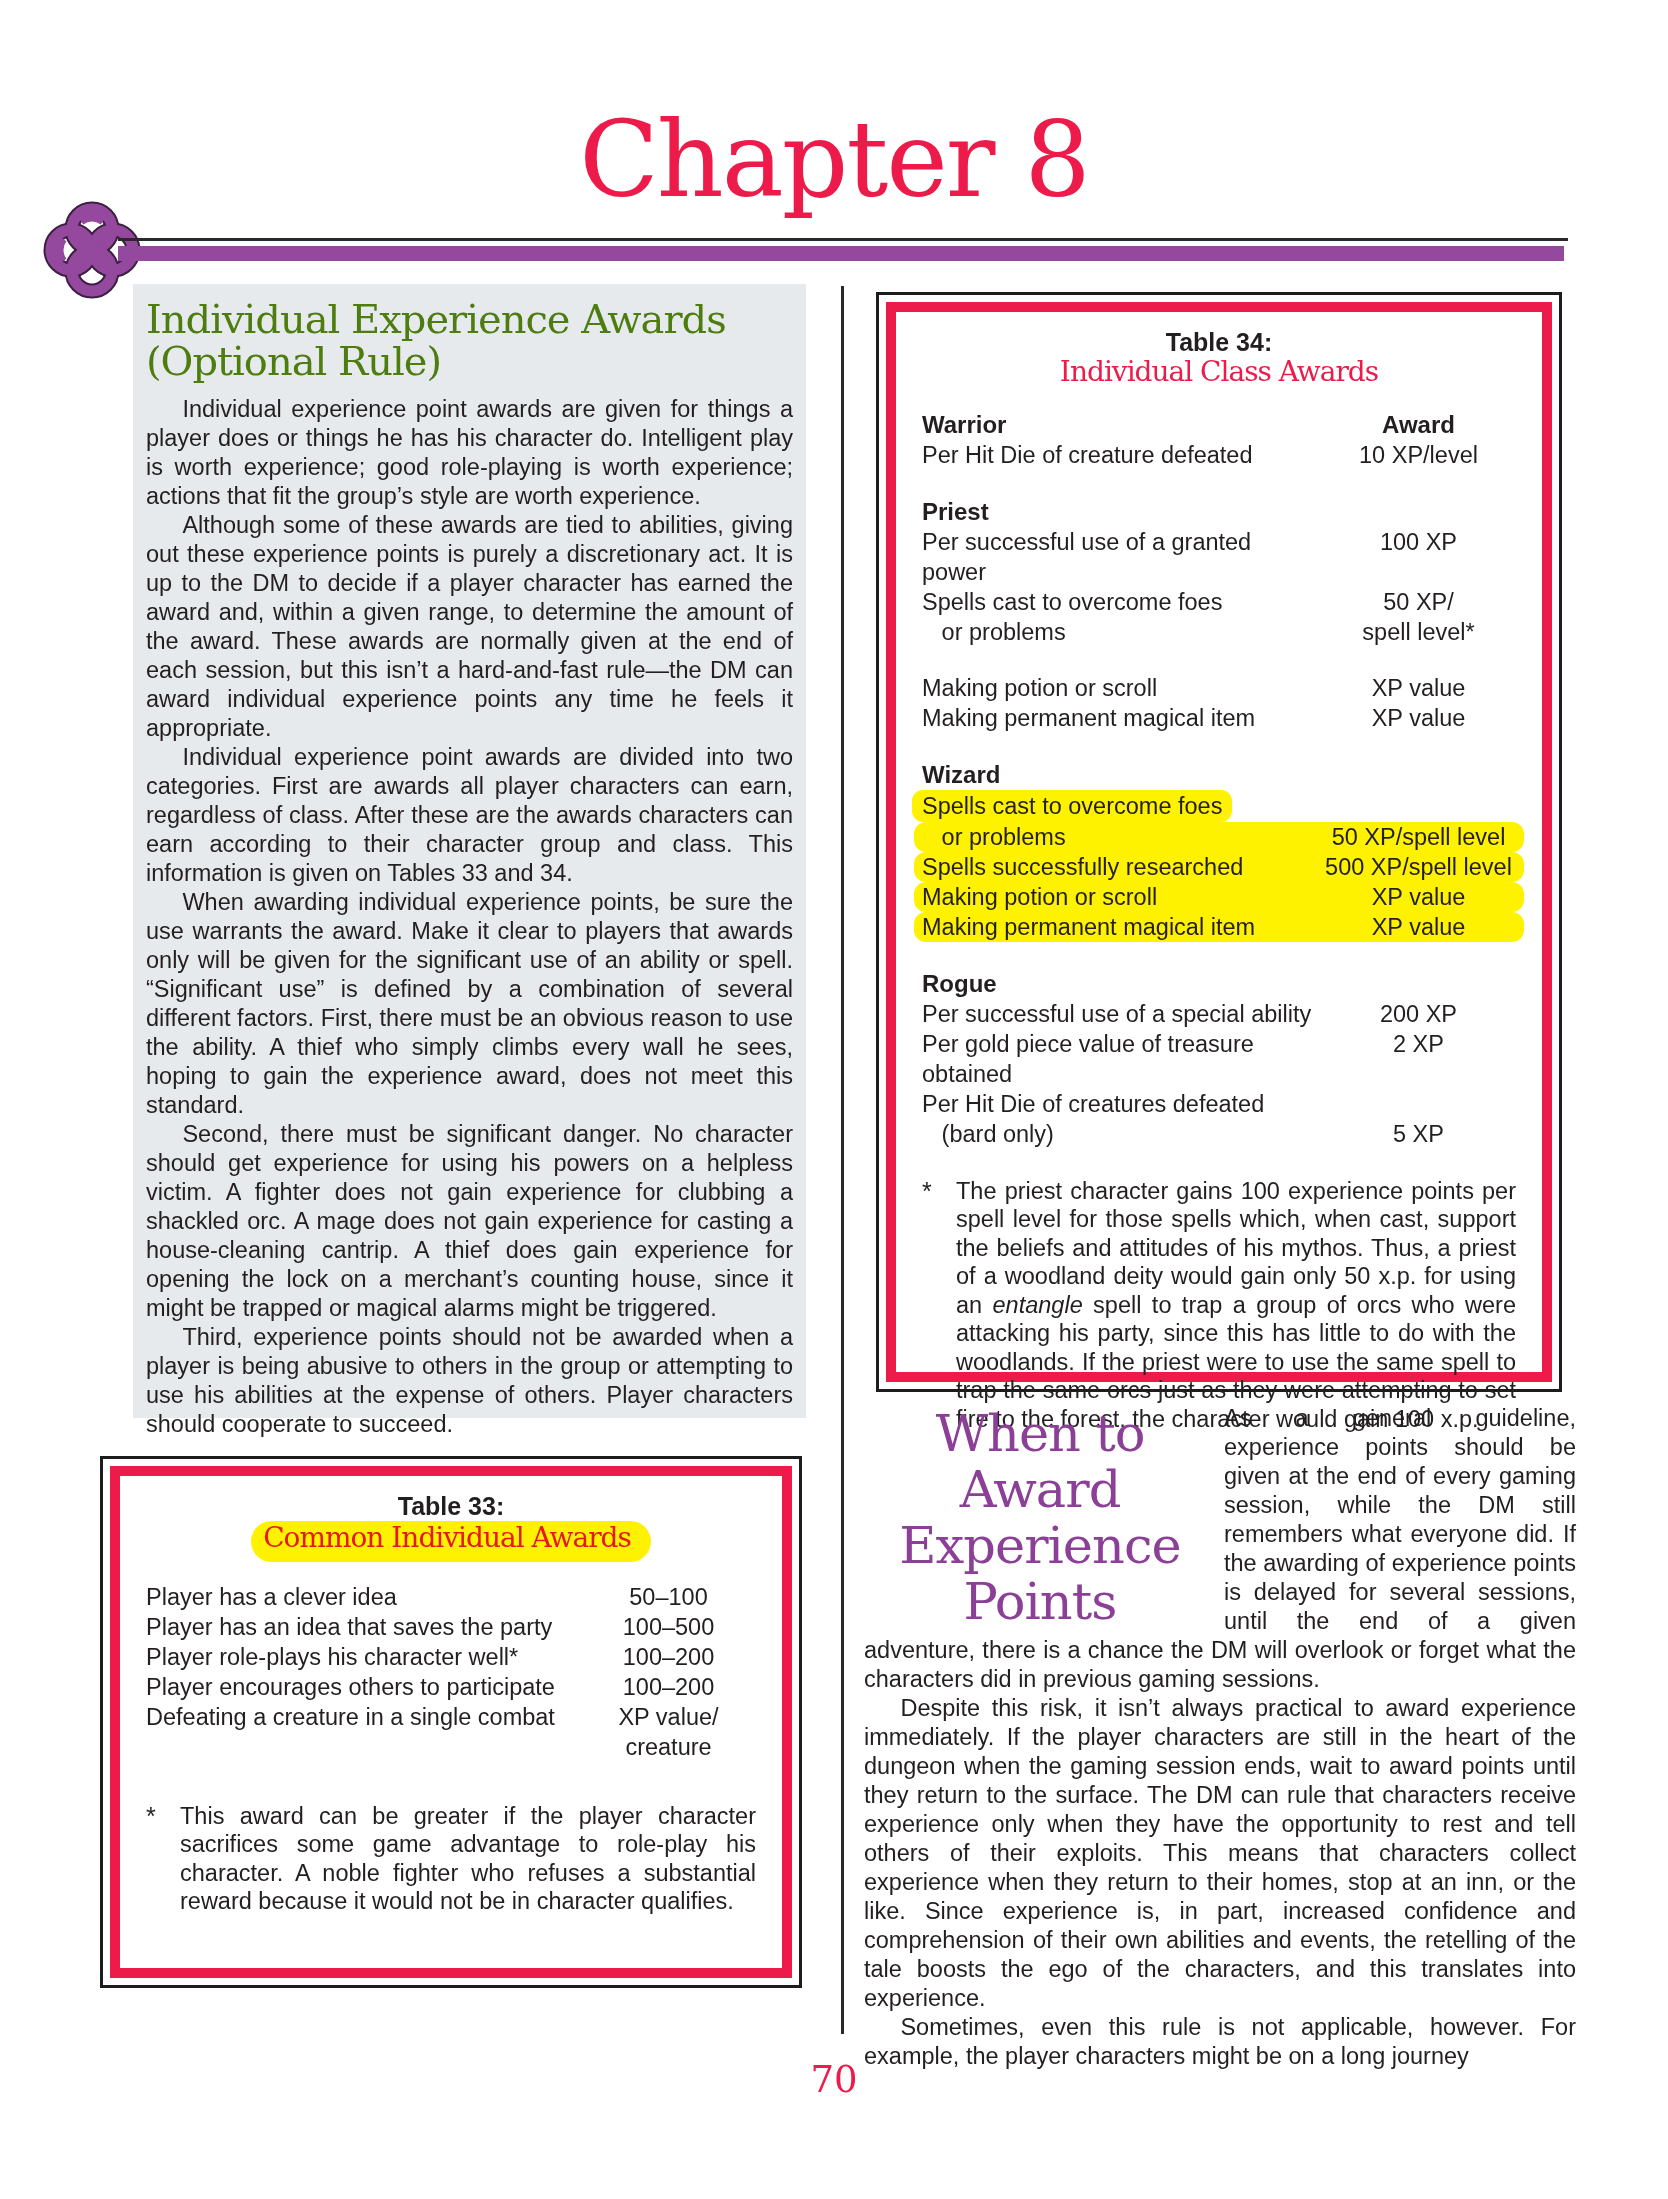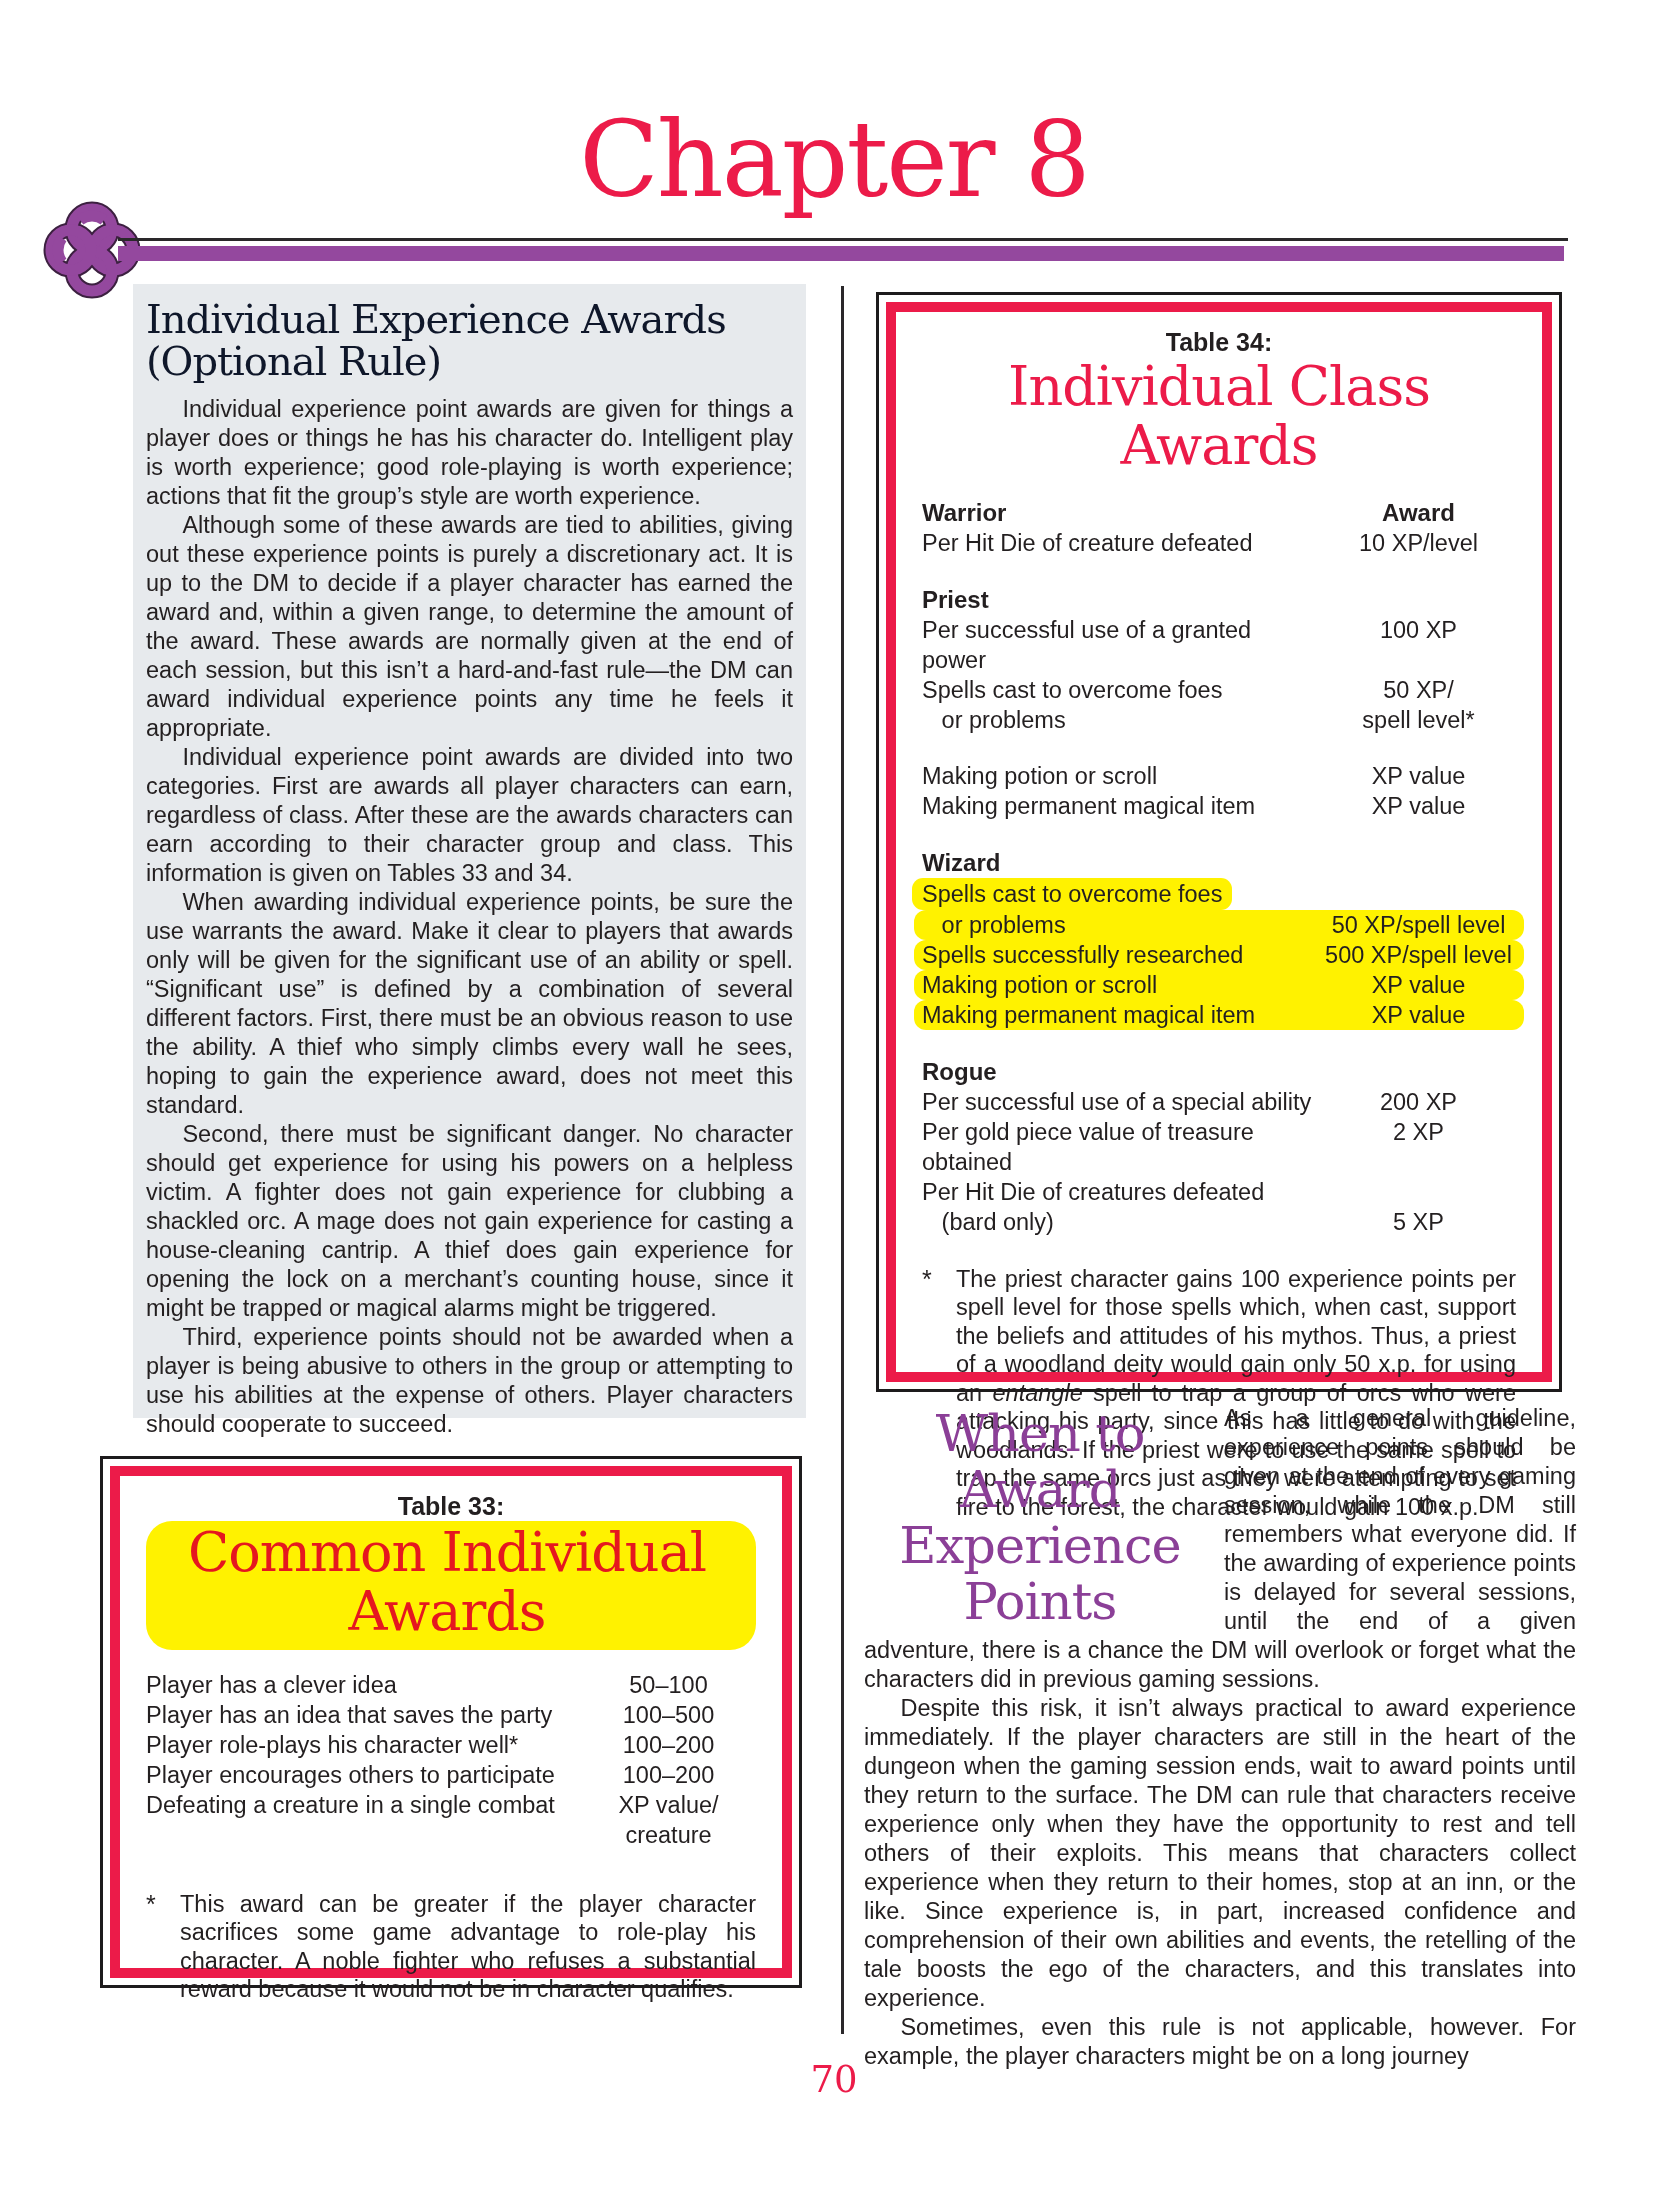--- a/index.html
+++ b/index.html
@@ -19,34 +19,34 @@
   .rule-purple { position:absolute; left:118px; right:104px; top:246px; height:15px; background:#94489e; }
   .knot { position:absolute; left:42px; top:200px; width:100px; height:100px; }
 
   
   .left-col {
     position:absolute; left:133px; top:284px; width:673px; height:1134px;
     background:#e7eaed; padding:14px 13px 0 13px;
   }
   .section-heading-red {
     font-family:"DejaVu Serif", serif; font-size:40px; line-height:1.06;
-    color:#0f172a; margin-bottom:12px; white-space:pre-line; letter-spacing:-1px;
+    color:#4d7c0f; margin-bottom:12px; white-space:pre-line; letter-spacing:-1px;
   }
   .body-par {
     font-size:23.5px; line-height:29px; text-align:justify; text-indent:1.55em;
   }
 
   
   .frame-outer { position:absolute; border:3px solid #1d1b1c; background:#ffffff; padding:7px; }
   .frame-inner { border:10px solid #ec1b49; height:100%; padding:16px 26px 20px 26px; }
   .t33 { left:100px; top:1456px; width:702px; height:532px; }
   .t34 { left:876px; top:292px; width:686px; height:1100px; }
   .tlabel { font-weight:bold; font-size:25px; text-align:center; }
   .ttitle {
-    font-family:"DejaVu Serif", serif; font-size:54px; line-height:1.1;
+    font-family:"DejaVu Serif", serif; font-size:28px; line-height:1.1;
     color:#ec1b49; text-align:center; letter-spacing:-1px; margin-bottom:4px;
   }
   .ttitle .pill {
     display:inline-block; background:#fff200; border-radius:26px; padding:2px 20px 8px 12px;
     color:#e5171f;
   }
   .rows { margin-top:20px; }
   .trow { display:flex; justify-content:space-between; align-items:flex-start;
           font-size:23.5px; line-height:30px; }
   .trow .item { white-space:pre-wrap; }

